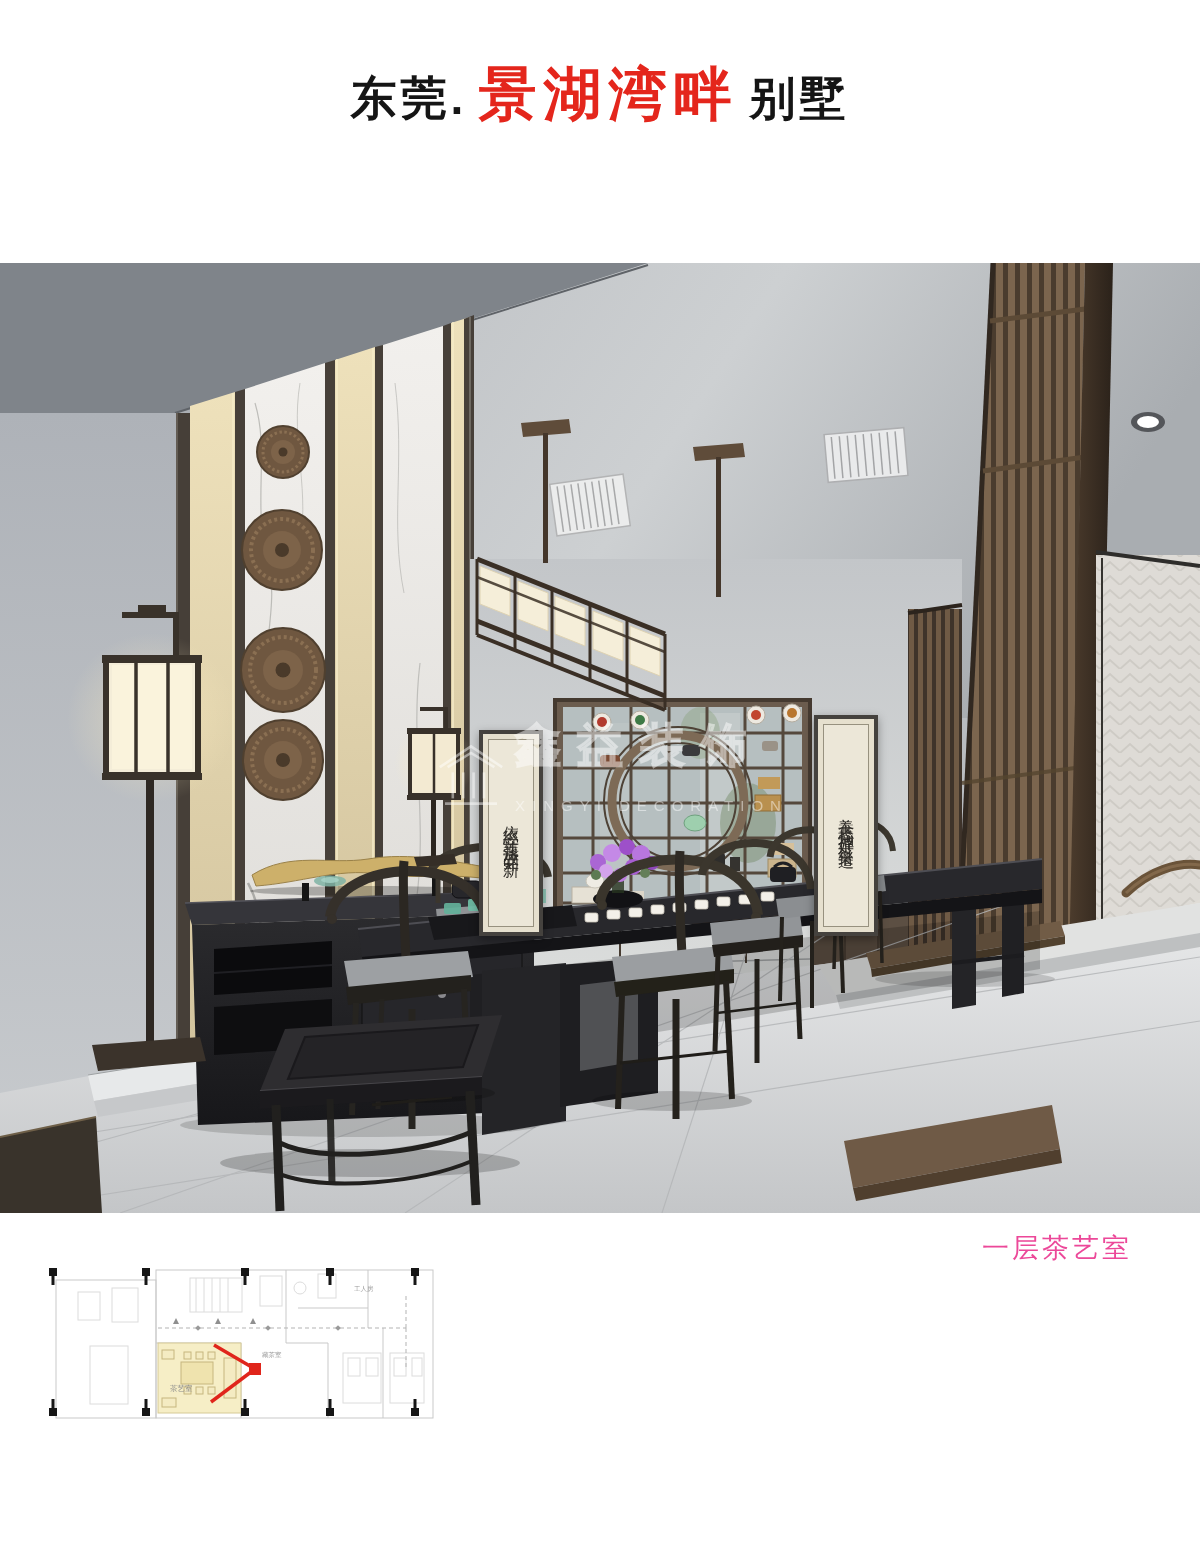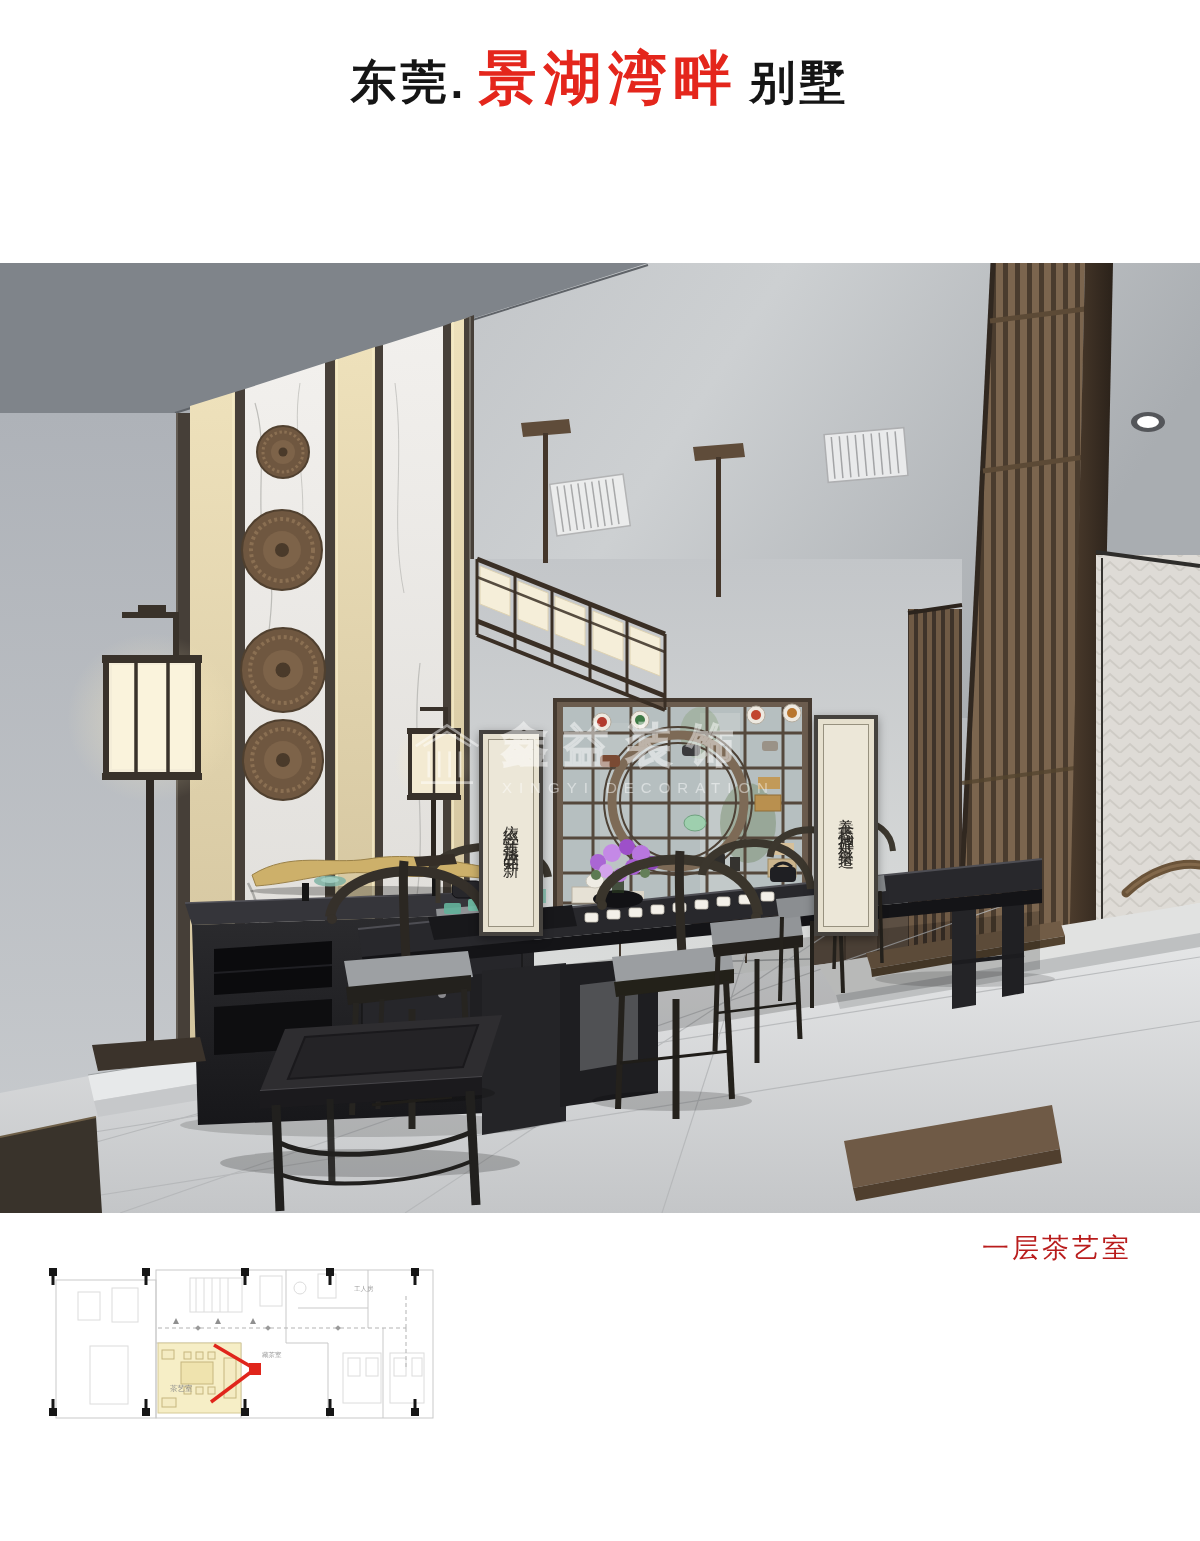--- a/index.html
+++ b/index.html
@@ -3,40 +3,40 @@
 <meta charset="utf-8">
 <style>
   html,body{margin:0;padding:0;background:#ffffff;}
   .page{position:relative;width:1200px;height:1541px;background:#fff;overflow:hidden;
         font-family:"Liberation Sans",sans-serif;}
   
   .title{position:absolute;top:40px;left:0;width:100%;display:flex;justify-content:center;
          align-items:baseline;gap:1px;}
   .t-black{font-size:46px;font-weight:bold;color:#151515;letter-spacing:4px;}
   .t-red{font-size:58px;font-weight:900;color:#e4261c;letter-spacing:7px;
-         font-family:"DejaVu Serif",serif;margin:0 10px;}
+         font-family:"DejaVu Serif",serif;margin:16px 10px;}
   
   .scene{position:absolute;top:263px;left:0;width:1200px;height:950px;overflow:hidden;background:#b9bcc0;}
   .scene svg.art{display:block;position:absolute;top:0;left:0;}
   .scroll{position:absolute;background:#ece7d8;border:4px solid #45423e;
           box-shadow:0 3px 9px rgba(0,0,0,.35), inset 0 0 0 5px #e6e0ce, inset 0 0 0 6px #97917f;
           display:flex;align-items:center;justify-content:center;}
   .scroll-left{left:479px;top:467px;width:56px;height:198px;}
   .scroll-right{left:814px;top:452px;width:56px;height:213px;}
   .scroll-text{writing-mode:vertical-rl;font-family:"DejaVu Serif",serif;font-size:16px;
                letter-spacing:5px;color:#2c2a26;line-height:1;}
-  .watermark{position:absolute;left:408px;top:452px;width:480px;display:flex;align-items:flex-start;
-             gap:16px;opacity:.55;pointer-events:none;}
+  .watermark{position:absolute;left:432px;top:452px;width:480px;display:flex;align-items:flex-end;
+             gap:5px;opacity:.55;pointer-events:none;}
   .wm-cn{font-size:46px;font-weight:bold;letter-spacing:16px;white-space:nowrap;
          font-family:"DejaVu Serif",serif;color:rgba(255,255,255,.30);
          -webkit-text-stroke:1.5px rgba(255,255,255,.85);}
-  .wm-en{font-size:15px;letter-spacing:7px;color:rgba(255,255,255,.85);margin-top:2px;}
+  .wm-en{font-size:15px;letter-spacing:7px;color:rgba(255,255,255,.85);margin-top:20px;}
   
   .caption{position:absolute;top:1230px;right:68px;font-size:27px;letter-spacing:3px;
-           color:#b91c1c;}
+           color:#ec4899;}
   
   .floorplan{position:absolute;left:38px;top:1258px;width:410px;height:215px;text-align:center;}
 </style>
 </head>
 <body>
 
 <div class="page">
 
   <header class="title">
     <span class="t-black">东莞.</span>

